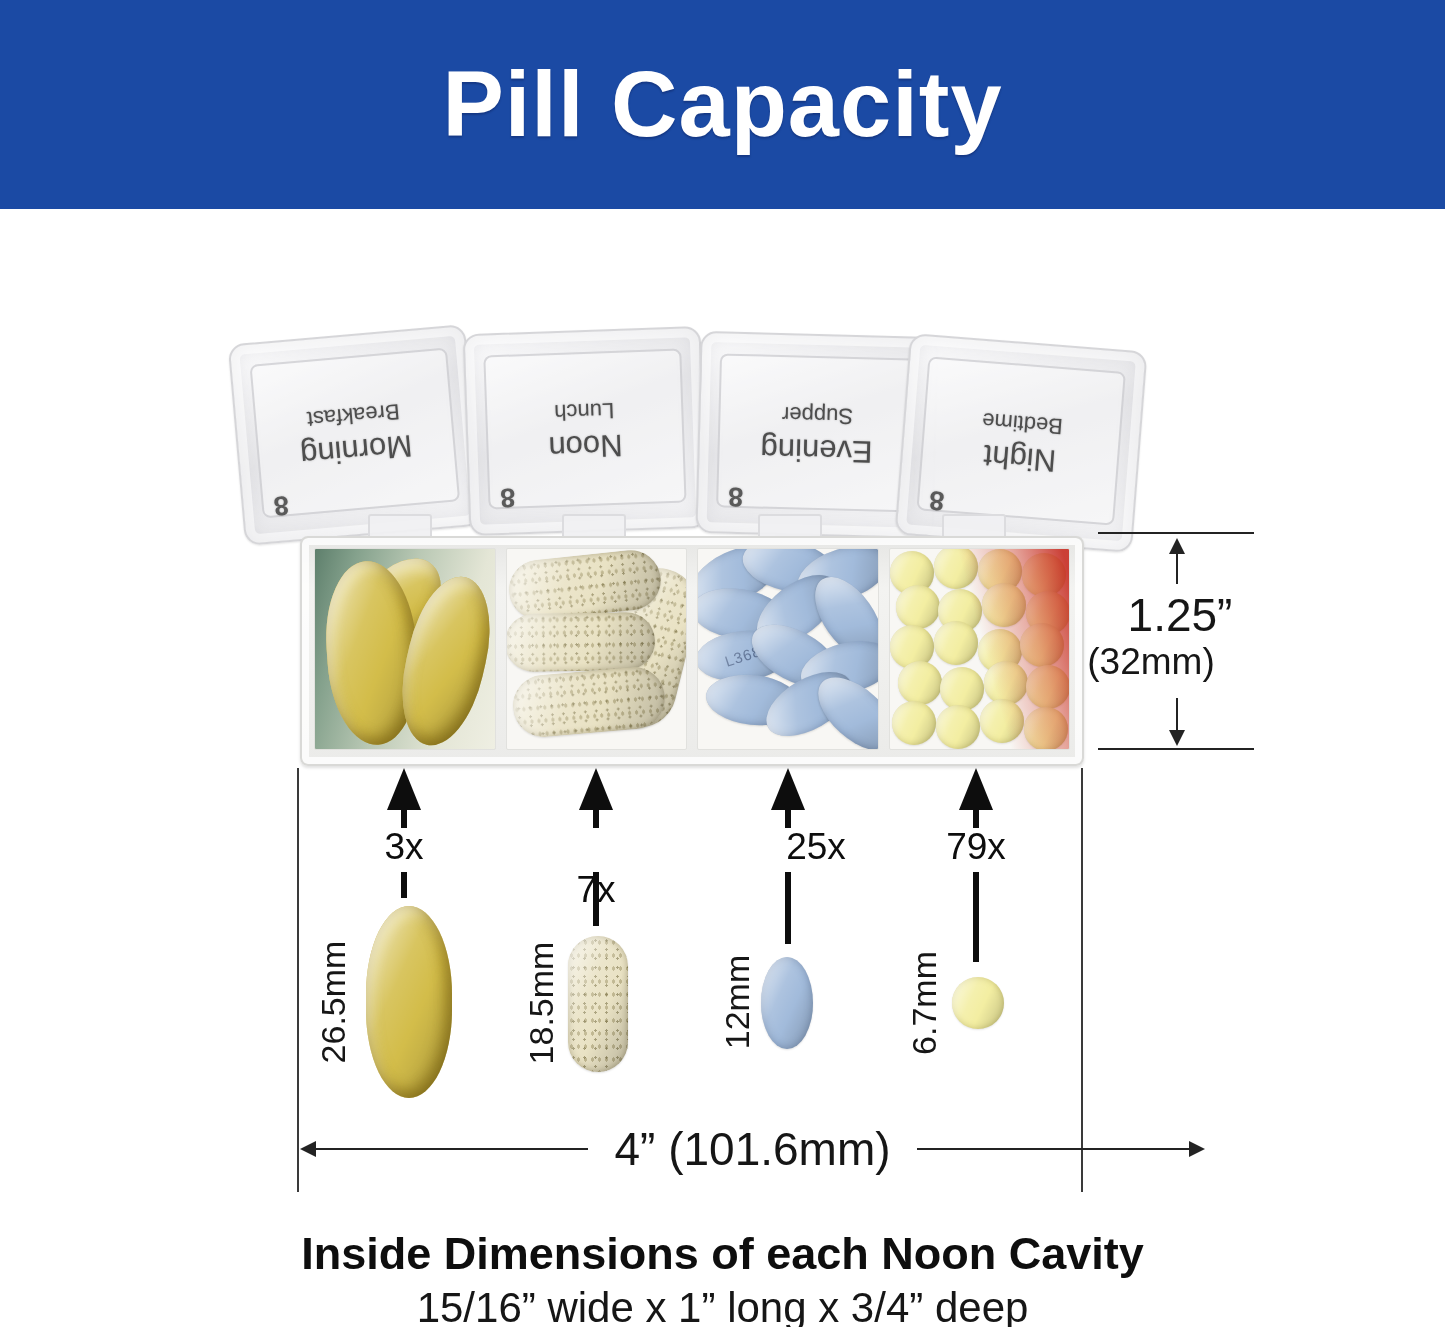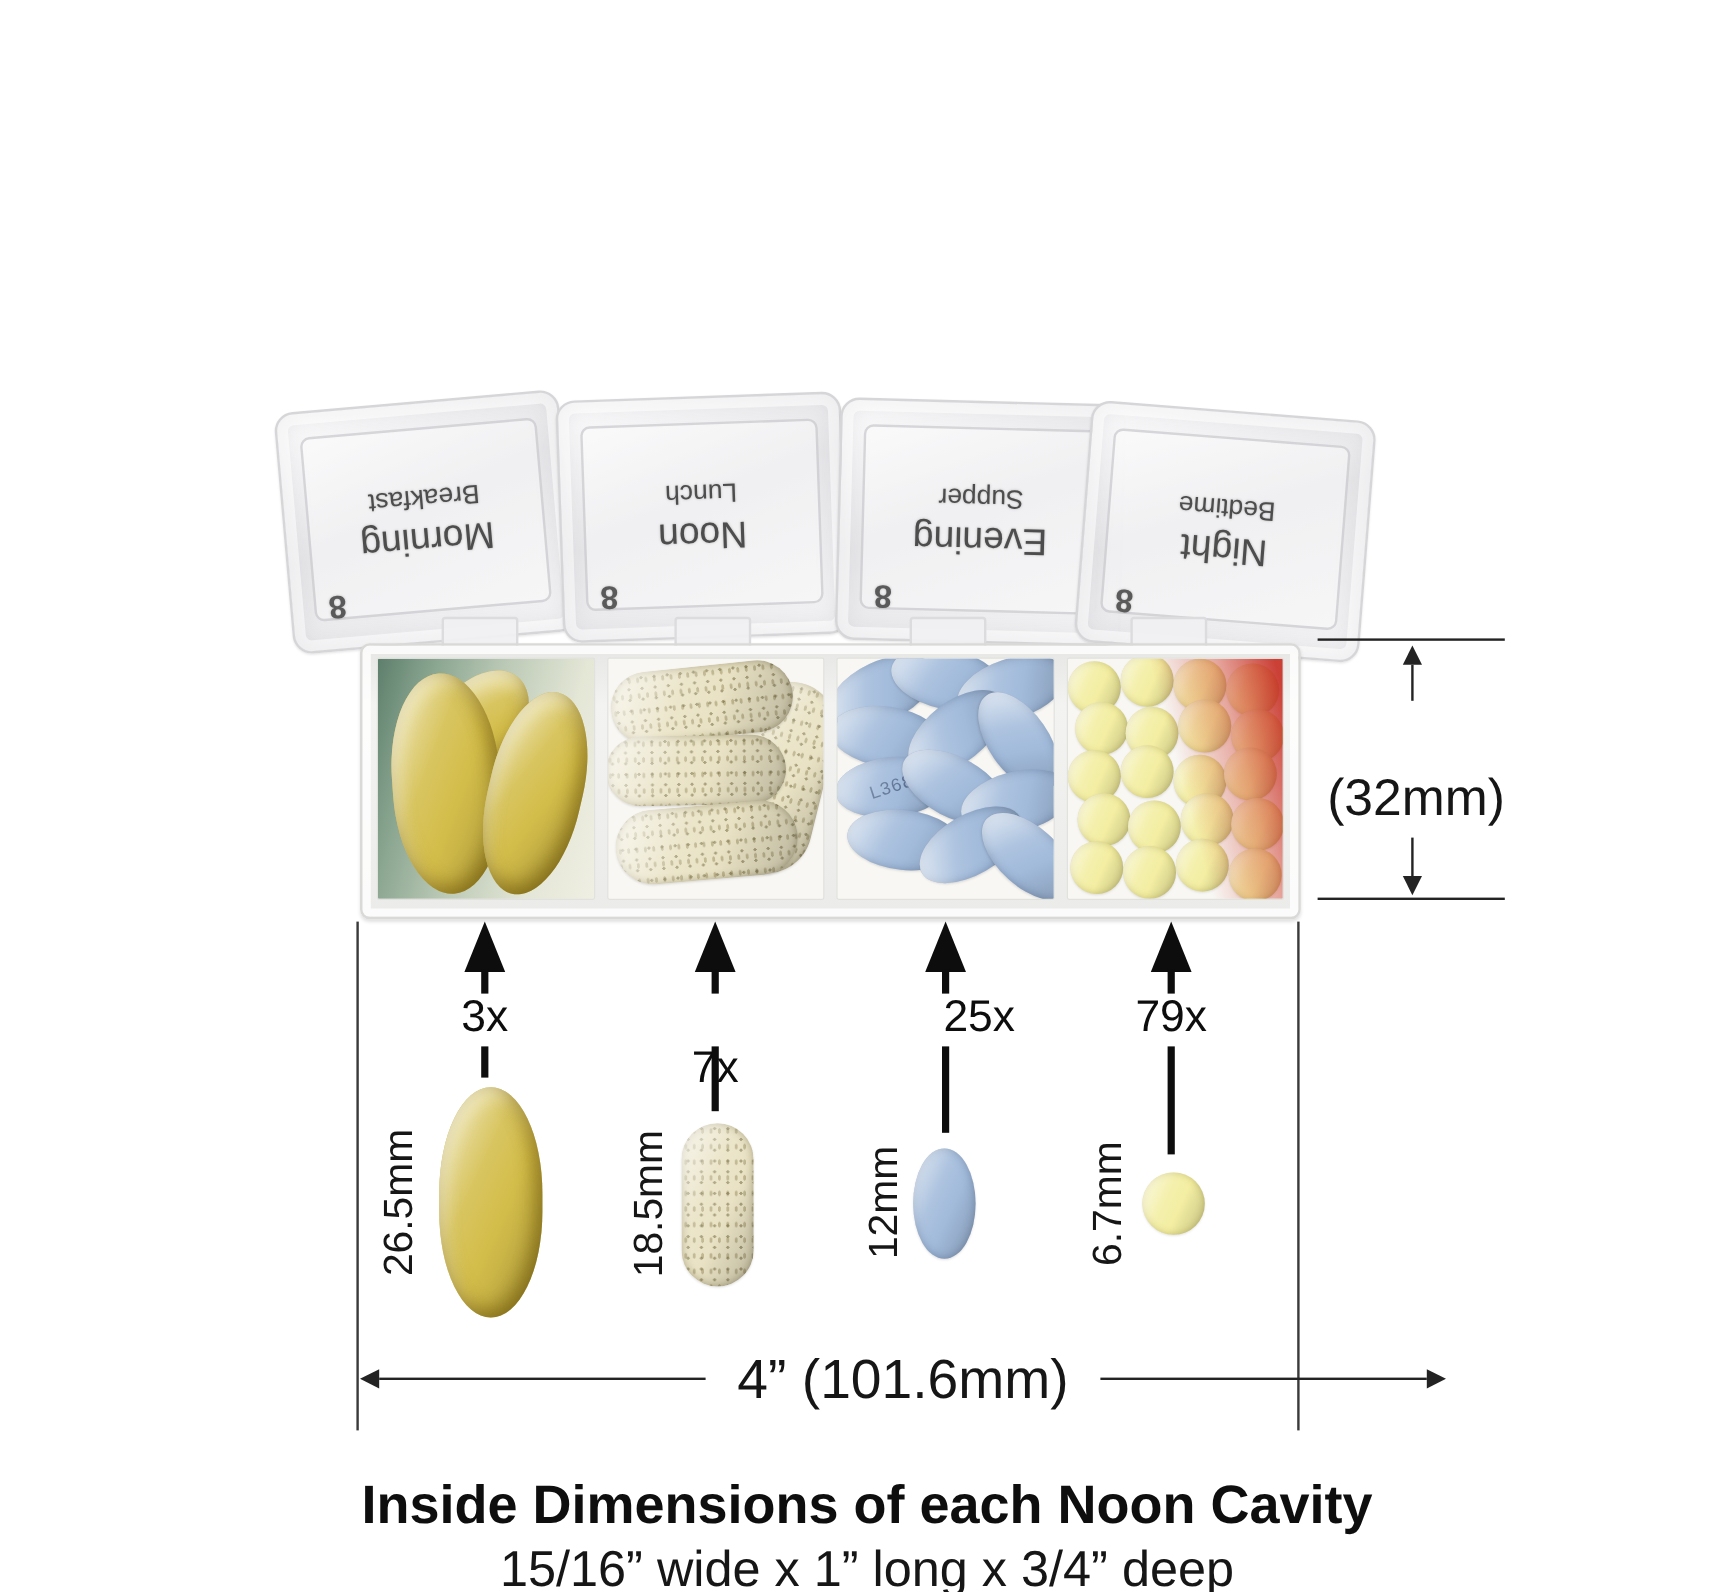--- a/index.html
+++ b/index.html
@@ -74,20 +74,23 @@
 
   
   .foot1{position:absolute;left:0;right:0;top:1228px;text-align:center;font-size:45px;font-weight:bold;color:#0e0e0e;}
   .foot2{position:absolute;left:0;right:0;top:1284px;text-align:center;font-size:42px;color:#161616;}
 </style>
 </head>
 <body>
 
 <div class="stage">
 
+  <div class="header">
+    <div class="title">Pill Capacity</div>
+  </div>
 
   <div class="lid" style="left:236px;top:334px;transform:rotate(-5deg);">
     <div class="lid-face">
       <span class="lid-braille">8</span>
       <span class="lid-name">Morning</span>
       <span class="lid-sub">Breakfast</span>
     </div>
   </div>
   <div class="lid" style="left:466px;top:330px;transform:rotate(-2deg);">
     <div class="lid-face">
@@ -167,21 +170,22 @@
           <div class="pill roundp" style="left: 90px; top: 150px; width: 44px; height: 44px; --c: #f3eea2;"></div>
           <div class="pill roundp" style="left: 134px; top: 158px; width: 44px; height: 44px; --c: #f3eea2;"></div>
         </div>
     </div>
   </div>
 
   <div class="hline" style="left:1098px;top:532px;width:156px;"></div>
   <div class="hline" style="left:1098px;top:748px;width:156px;"></div>
   <div class="tri tri-up-sm" style="left:1169px;top:538px;"></div>
   <div class="vline" style="left:1176px;top:554px;height:30px;background:#232323;"></div>
-  <div class="dim-text" style="left:1104px;top:641px;width:152px;font-size:43px;">(32mm)</div>
+  <div class="dim-text" style="left:1104px;top:588px;width:152px;">1.25”</div>
+  <div class="dim-text" style="left:1075px;top:641px;width:152px;font-size:37px;">(32mm)</div>
   <div class="vline" style="left:1176px;top:698px;height:32px;background:#232323;"></div>
   <div class="tri tri-down-sm" style="left:1169px;top:730px;"></div>
 
   <div id="count-row">
       <div class="tri tri-up-big" style="left: 387px; top: 768px; position: absolute;"></div>
       <div class="thickline" style="left: 401px; top: 808px; height: 20px;"></div>
       <div class="count-label" style="left: 344px; top: 826px;">3x</div>
       <div class="thickline" style="left: 401px; top: 872px; height: 26px;"></div>
       <div class="tri tri-up-big" style="left: 579px; top: 768px; position: absolute;"></div>
       <div class="thickline" style="left: 593px; top: 808px; height: 20px;"></div>

